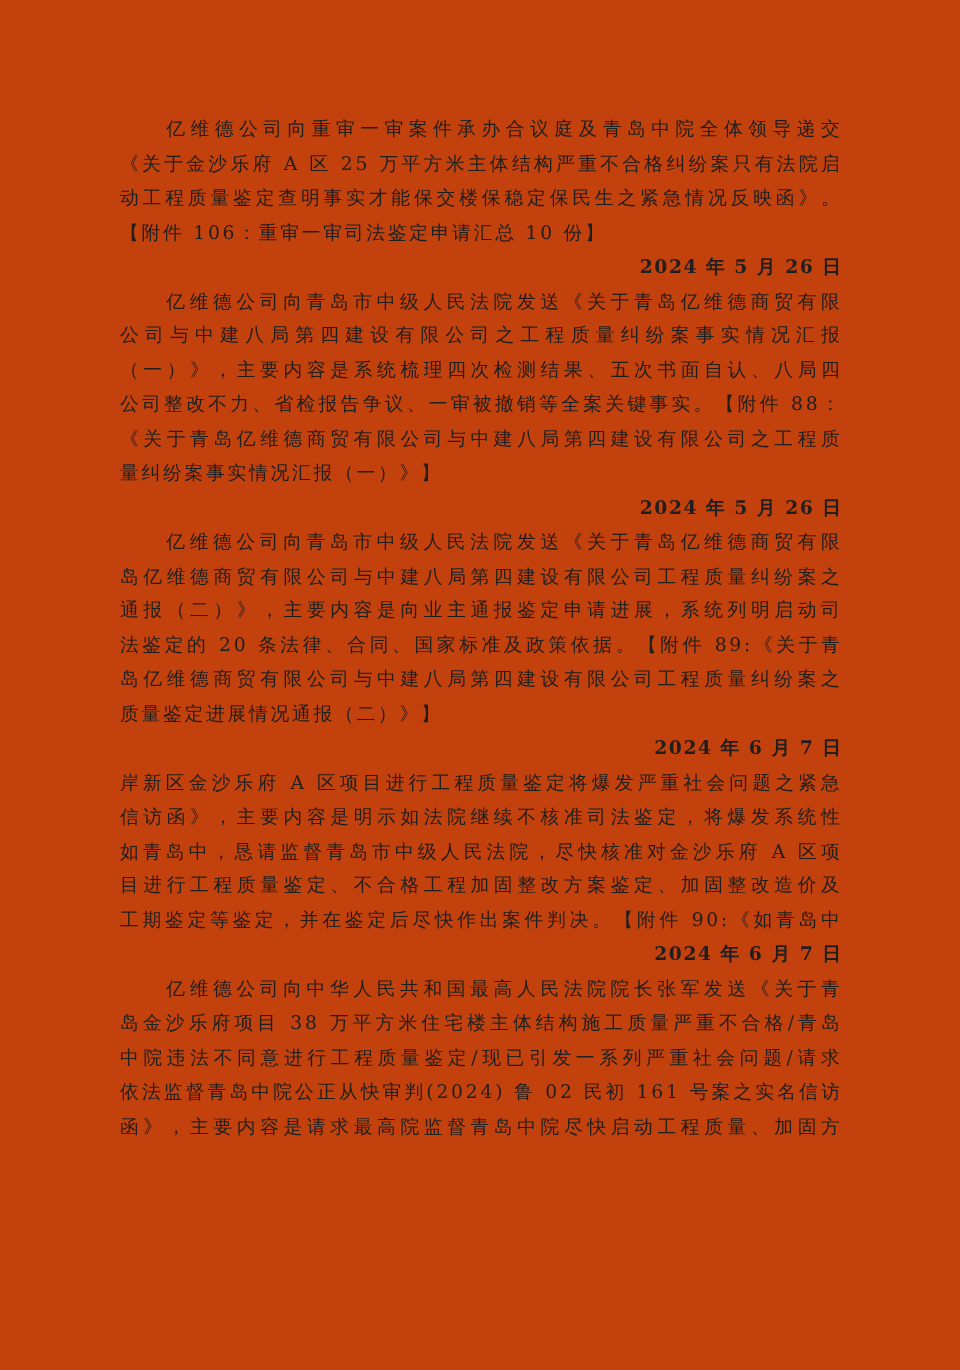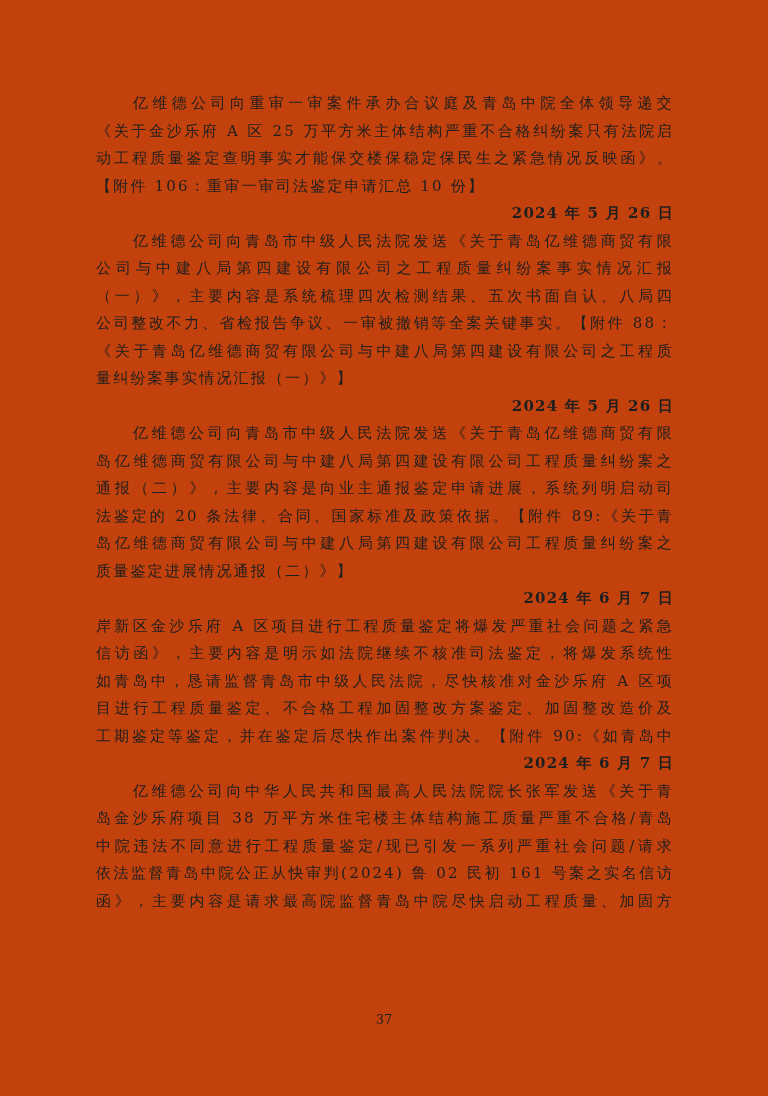--- a/index.html
+++ b/index.html
@@ -86,14 +86,13 @@
       <div class="text-line">如青岛中，恳请监督青岛市中级人民法院，尽快核准对金沙乐府 A 区项</div>
       <div class="text-line">目进行工程质量鉴定、不合格工程加固整改方案鉴定、加固整改造价及</div>
       <div class="text-line">工期鉴定等鉴定，并在鉴定后尽快作出案件判决。【附件 90:《如青岛中</div>
       <div class="date-line">2024 年 6 月 7 日</div>
       <div class="text-line indent">亿维德公司向中华人民共和国最高人民法院院长张军发送《关于青</div>
       <div class="text-line">岛金沙乐府项目 38 万平方米住宅楼主体结构施工质量严重不合格/青岛</div>
       <div class="text-line">中院违法不同意进行工程质量鉴定/现已引发一系列严重社会问题/请求</div>
       <div class="text-line">依法监督青岛中院公正从快审判(2024) 鲁 02 民初 161 号案之实名信访</div>
       <div class="text-line">函》，主要内容是请求最高院监督青岛中院尽快启动工程质量、加固方</div>
     </div>
-  <div class="page-number">37</div>
 </div>
 
 </body></html>

